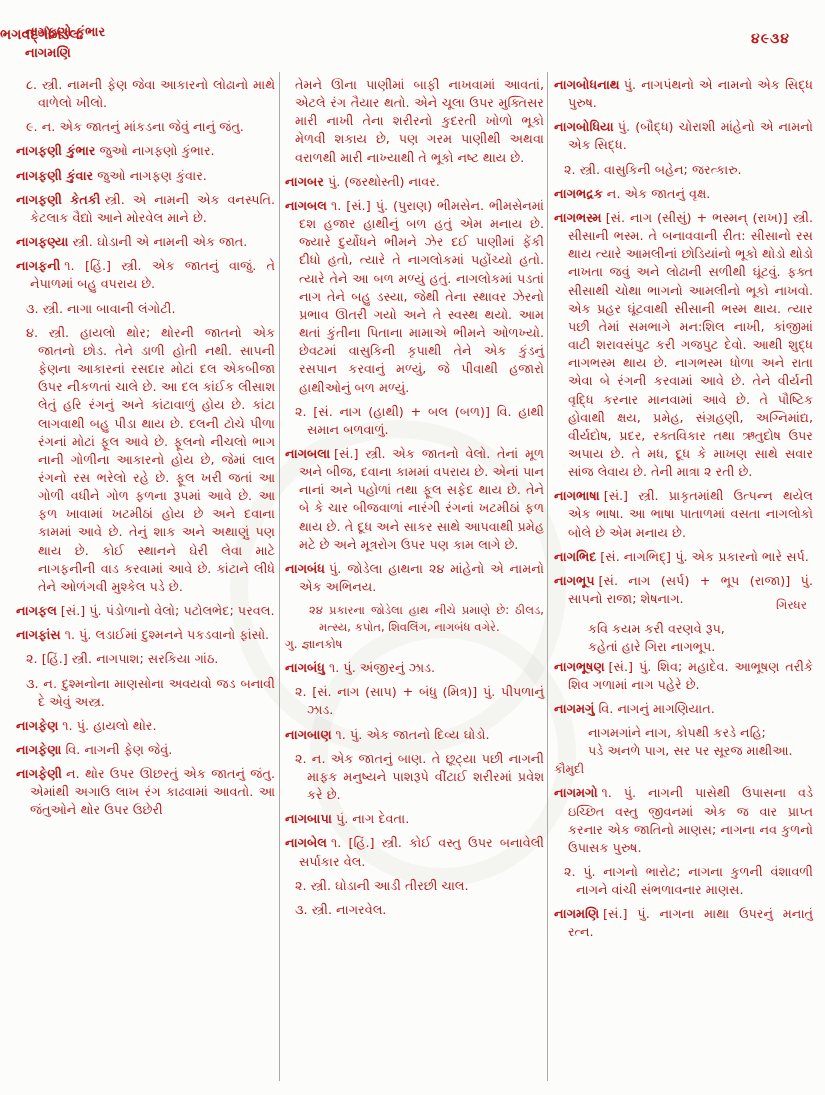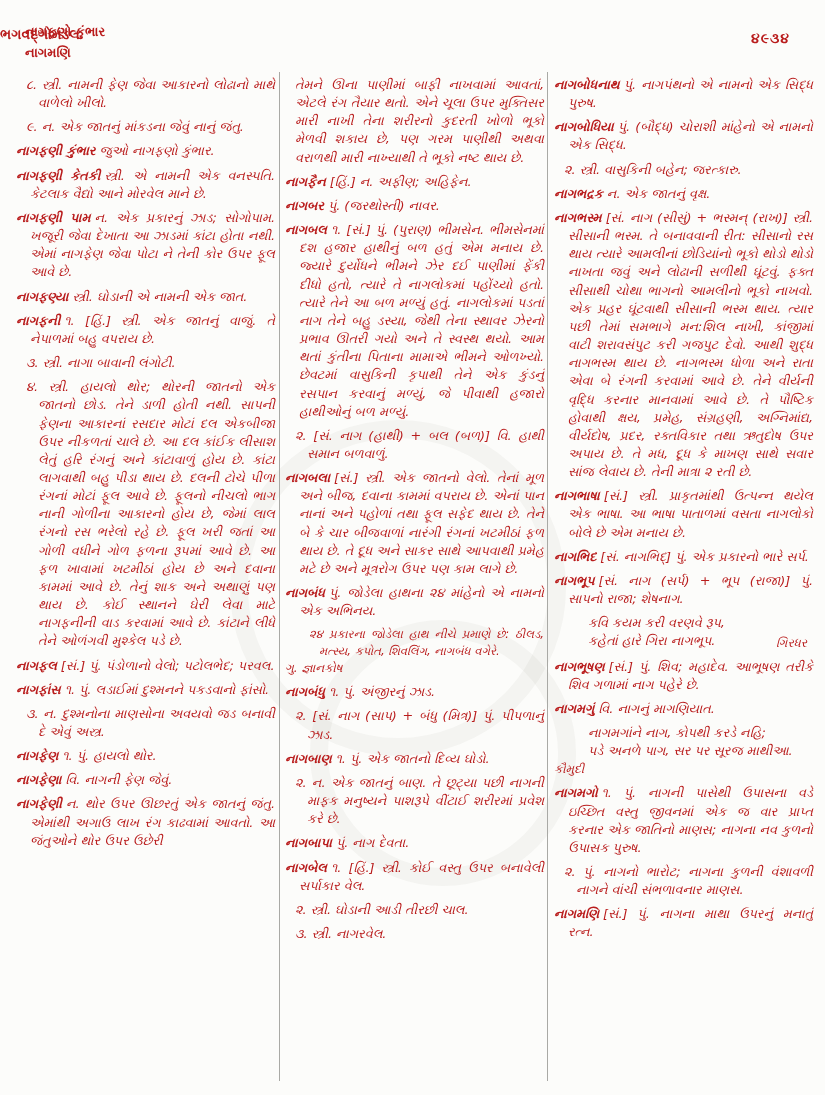--- a/index.html
+++ b/index.html
@@ -20,21 +20,21 @@
   .pageno{position:absolute;right:35px;top:8px;font-weight:bold;font-size:14px;letter-spacing:1px;}
   
   .rule{position:absolute;top:72px;bottom:14px;width:1px;background:#a9a9a5;}
   .rule.r1{left:279px;}
   .rule.r2{left:547px;}
   
   .wm{position:absolute;border-radius:50%;border:18px solid rgba(60,60,55,0.045);pointer-events:none;}
   .wm.a{width:300px;height:300px;left:230px;top:420px;}
   .wm.b{width:230px;height:230px;left:310px;top:620px;}
   
-  .cols{position:absolute;top:76px;left:16px;right:12px;bottom:10px;display:flex;gap:10px;font-style:italic;}
+  .cols{position:absolute;top:76px;left:16px;right:12px;bottom:10px;display:flex;gap:10px;}
   .col{flex:1 1 0;min-width:0;font-size:12.8px;line-height:1.42;text-align:justify;}
   .para{margin:0 0 6px 0;padding-left:14px;text-indent:-14px;}
   .para .hw{font-weight:bold;margin-right:4px;}
   .para[data-type="sense"]{padding-left:22px;text-indent:-12px;}
   .para[data-type="cont"]{padding-left:10px;text-indent:0;}
   .para[data-type="small"]{font-size:11.6px;padding-left:34px;text-indent:-10px;margin-bottom:1px;}
   .para[data-type="verse"]{padding-left:34px;text-indent:0;white-space:pre-line;margin-bottom:1px;}
   .para[data-type="attrib"]{text-align:left;padding-left:0;text-indent:0;padding-right:6px;font-size:12px;margin-top:0;}
   .para[data-type="attrib-inline"]{text-align:right;padding-left:0;text-indent:0;padding-right:6px;font-size:12px;margin-top:-1.42em;}
 </style>
@@ -60,53 +60,53 @@
 
   <div class="cols">
     <div class="col">
 
         <p class="para" data-type="sense"><span>૮. સ્ત્રી. નામની ફેણ જેવા આકારનો લોઢાનો માથે વાળેલો ખીલો.</span></p>
 
         <p class="para" data-type="sense"><span>૯. ન. એક જાતનું માંકડના જેવું નાનું જંતુ.</span></p>
 
         <p class="para" data-type="entry"><b class="hw">નાગફણી કુંભાર</b><span>જુઓ નાગફણો કુંભાર.</span></p>
 
+        <p class="para" data-type="entry"><b class="hw">નાગફણી કુંવાર</b><span>જુઓ નાગફણ કુંવાર.</span></p>
 
         <p class="para" data-type="entry"><b class="hw">નાગફણી કેતકી</b><span>સ્ત્રી. એ નામની એક વનસ્પતિ. કેટલાક વૈદ્યો આને મોરવેલ માને છે.</span></p>
 
-        <p class="para" data-type="entry"><b class="hw">નાગફણી પામ</b><span>ન. એક પ્રકારનું ઝાડ; સોગોપામ. ખજૂરી જેવા દેખાતા આ ઝાડમાં કાંટા હોતા નથી. એમાં નાગફેણ જેવા પોટા ને તેની કોર ઉપર ફૂલ આવે છે.</span></p>
 
         <p class="para" data-type="entry"><b class="hw">નાગફણ્યા</b><span>સ્ત્રી. ઘોડાની એ નામની એક જાત.</span></p>
 
         <p class="para" data-type="entry"><b class="hw">નાગફની</b><span>૧. [હિં.] સ્ત્રી. એક જાતનું વાજું. તે નેપાળમાં બહુ વપરાય છે.</span></p>
 
 
         <p class="para" data-type="sense"><span>૩. સ્ત્રી. નાગા બાવાની લંગોટી.</span></p>
 
         <p class="para" data-type="sense"><span>૪. સ્ત્રી. હાયલો થોર; થોરની જાતનો એક જાતનો છોડ. તેને ડાળી હોતી નથી. સાપની ફેણના આકારનાં રસદાર મોટાં દલ એકબીજા ઉપર નીકળતાં ચાલે છે. આ દલ કાંઈક લીસાશ લેતું હરિ રંગનું અને કાંટાવાળું હોય છે. કાંટા લાગવાથી બહુ પીડા થાય છે. દલની ટોચે પીળા રંગનાં મોટાં ફૂલ આવે છે. ફૂલનો નીચલો ભાગ નાની ગોળીના આકારનો હોય છે, જેમાં લાલ રંગનો રસ ભરેલો રહે છે. ફૂલ ખરી જતાં આ ગોળી વધીને ગોળ ફળના રૂપમાં આવે છે. આ ફળ ખાવામાં ખટમીઠાં હોય છે અને દવાના કામમાં આવે છે. તેનું શાક અને અથાણું પણ થાય છે. કોઈ સ્થાનને ઘેરી લેવા માટે નાગફનીની વાડ કરવામાં આવે છે. કાંટાને લીધે તેને ઓળંગવી મુશ્કેલ પડે છે.</span></p>
 
         <p class="para" data-type="entry"><b class="hw">નાગફલ</b><span>[સં.] પું. પંડોળાનો વેલો; પટોલભેદ; પરવલ.</span></p>
 
         <p class="para" data-type="entry"><b class="hw">નાગફાંસ</b><span>૧. પું. લડાઈમાં દુશ્મનને પકડવાનો ફાંસો.</span></p>
 
+        <p class="para" data-type="sense"><span>૨. [હિં.] સ્ત્રી. નાગપાશ; સરકિયા ગાંઠ.</span></p>
 
         <p class="para" data-type="sense"><span>૩. ન. દુશ્મનોના માણસોના અવયવો જડ બનાવી દે એવું અસ્ત્ર.</span></p>
 
         <p class="para" data-type="entry"><b class="hw">નાગફેણ</b><span>૧. પું. હાયલો થોર.</span></p>
 
 
         <p class="para" data-type="entry"><b class="hw">નાગફેણા</b><span>વિ. નાગની ફેણ જેવું.</span></p>
 
         <p class="para" data-type="entry"><b class="hw">નાગફેણી</b><span>ન. થોર ઉપર ઊછરતું એક જાતનું જંતુ. એમાંથી અગાઉ લાખ રંગ કાઢવામાં આવતો. આ જંતુઓને થોર ઉપર ઉછેરી</span></p>
       </div>
     <div class="col">
 
         <p class="para" data-type="cont"><span>તેમને ઊના પાણીમાં બાફી નાખવામાં આવતાં, એટલે રંગ તૈયાર થતો. એને ચૂલા ઉપર મુક્તિસર મારી નાખી તેના શરીરનો કુદરતી ખોળો ભૂકો મેળવી શકાય છે, પણ ગરમ પાણીથી અથવા વરાળથી મારી નાખ્યાથી તે ભૂકો નષ્ટ થાય છે.</span></p>
 
-        <p class="para" data-type="entry"><b class="hw">નાગફૈન</b><span>[હિં.] ન. અફીણ; અહિફેન.</span></p>
 
         <p class="para" data-type="entry"><b class="hw">નાગબર</b><span>પું. (જરથોસ્તી) નાવર.</span></p>
 
         <p class="para" data-type="entry"><b class="hw">નાગબલ</b><span>૧. [સં.] પું. (પુરાણ) ભીમસેન. ભીમસેનમાં દશ હજાર હાથીનું બળ હતું એમ મનાય છે. જ્યારે દુર્યોધને ભીમને ઝેર દઈ પાણીમાં ફેંકી દીધો હતો, ત્યારે તે નાગલોકમાં પહોંચ્યો હતો. ત્યારે તેને આ બળ મળ્યું હતું. નાગલોકમાં પડતાં નાગ તેને બહુ ડસ્યા, જેથી તેના સ્થાવર ઝેરનો પ્રભાવ ઊતરી ગયો અને તે સ્વસ્થ થયો. આમ થતાં કુંતીના પિતાના મામાએ ભીમને ઓળખ્યો. છેવટમાં વાસુકિની કૃપાથી તેને એક કુંડનું રસપાન કરવાનું મળ્યું, જે પીવાથી હજારો હાથીઓનું બળ મળ્યું.</span></p>
 
         <p class="para" data-type="sense"><span>૨. [સં. નાગ (હાથી) + બલ (બળ)] વિ. હાથી સમાન બળવાળું.</span></p>
 
         <p class="para" data-type="entry"><b class="hw">નાગબલા</b><span>[સં.] સ્ત્રી. એક જાતનો વેલો. તેનાં મૂળ અને બીજ, દવાના કામમાં વપરાય છે. એનાં પાન નાનાં અને પહોળાં તથા ફૂલ સફેદ થાય છે. તેને બે કે ચાર બીજવાળાં નારંગી રંગનાં ખટમીઠાં ફળ થાય છે. તે દૂધ અને સાકર સાથે આપવાથી પ્રમેહ મટે છે અને મૂત્રરોગ ઉપર પણ કામ લાગે છે.</span></p>
 
         <p class="para" data-type="entry"><b class="hw">નાગબંધ</b><span>પું. જોડેલા હાથના ૨૪ માંહેનો એ નામનો એક અભિનય.</span></p>
@@ -143,24 +143,24 @@
         <p class="para" data-type="entry"><b class="hw">નાગભદ્રક</b><span>ન. એક જાતનું વૃક્ષ.</span></p>
 
         <p class="para" data-type="entry"><b class="hw">નાગભસ્મ</b><span>[સં. નાગ (સીસું) + ભસ્મન્ (રાખ)] સ્ત્રી. સીસાની ભસ્મ. તે બનાવવાની રીત: સીસાનો રસ થાય ત્યારે આમલીનાં છોડિયાંનો ભૂકો થોડો થોડો નાખતા જવું અને લોઢાની સળીથી ઘૂંટવું. ફક્ત સીસાથી ચોથા ભાગનો આમલીનો ભૂકો નાખવો. એક પ્રહર ઘૂંટવાથી સીસાની ભસ્મ થાય. ત્યાર પછી તેમાં સમભાગે મન:શિલ નાખી, કાંજીમાં વાટી શરાવસંપુટ કરી ગજપુટ દેવો. આથી શુદ્ધ નાગભસ્મ થાય છે. નાગભસ્મ ધોળા અને રાતા એવા બે રંગની કરવામાં આવે છે. તેને વીર્યની વૃદ્ધિ કરનાર માનવામાં આવે છે. તે પૌષ્ટિક હોવાથી ક્ષય, પ્રમેહ, સંગ્રહણી, અગ્નિમાંદ્ય, વીર્યદોષ, પ્રદર, રક્તવિકાર તથા ઋતુદોષ ઉપર અપાય છે. તે મધ, દૂધ કે માખણ સાથે સવાર સાંજ લેવાય છે. તેની માત્રા ૨ રતી છે.</span></p>
 
         <p class="para" data-type="entry"><b class="hw">નાગભાષા</b><span>[સં.] સ્ત્રી. પ્રાકૃતમાંથી ઉત્પન્ન થયેલ એક ભાષા. આ ભાષા પાતાળમાં વસતા નાગલોકો બોલે છે એમ મનાય છે.</span></p>
 
         <p class="para" data-type="entry"><b class="hw">નાગભિદ</b><span>[સં. નાગભિદ્] પું. એક પ્રકારનો ભારે સર્પ.</span></p>
 
         <p class="para" data-type="entry"><b class="hw">નાગભૂપ</b><span>[સં. નાગ (સર્પ) + ભૂપ (રાજા)] પું. સાપનો રાજા; શેષનાગ.</span></p>
 
+        <p class="para" data-type="attrib-inline"><span>ગિરધર</span></p>
+
         <p class="para" data-type="verse"><span>કવિ કયમ કરી વરણવે રૂપ,
 કહેતાં હારે ગિરા નાગભૂપ.</span></p>
-
-        <p class="para" data-type="attrib-inline"><span>ગિરધર</span></p>
 
         <p class="para" data-type="entry"><b class="hw">નાગભૂષણ</b><span>[સં.] પું. શિવ; મહાદેવ. આભૂષણ તરીકે શિવ ગળામાં નાગ પહેરે છે.</span></p>
 
         <p class="para" data-type="entry"><b class="hw">નાગમગું</b><span>વિ. નાગનું માગણિયાત.</span></p>
 
         <p class="para" data-type="verse"><span>નાગમગાંને નાગ, કોપથી કરડે નહિ;
 પડે અનળે પાગ, સર પર સૂરજ માથીઆ.</span></p>
 
         <p class="para" data-type="attrib"><span>કૌમુદી</span></p>
 

